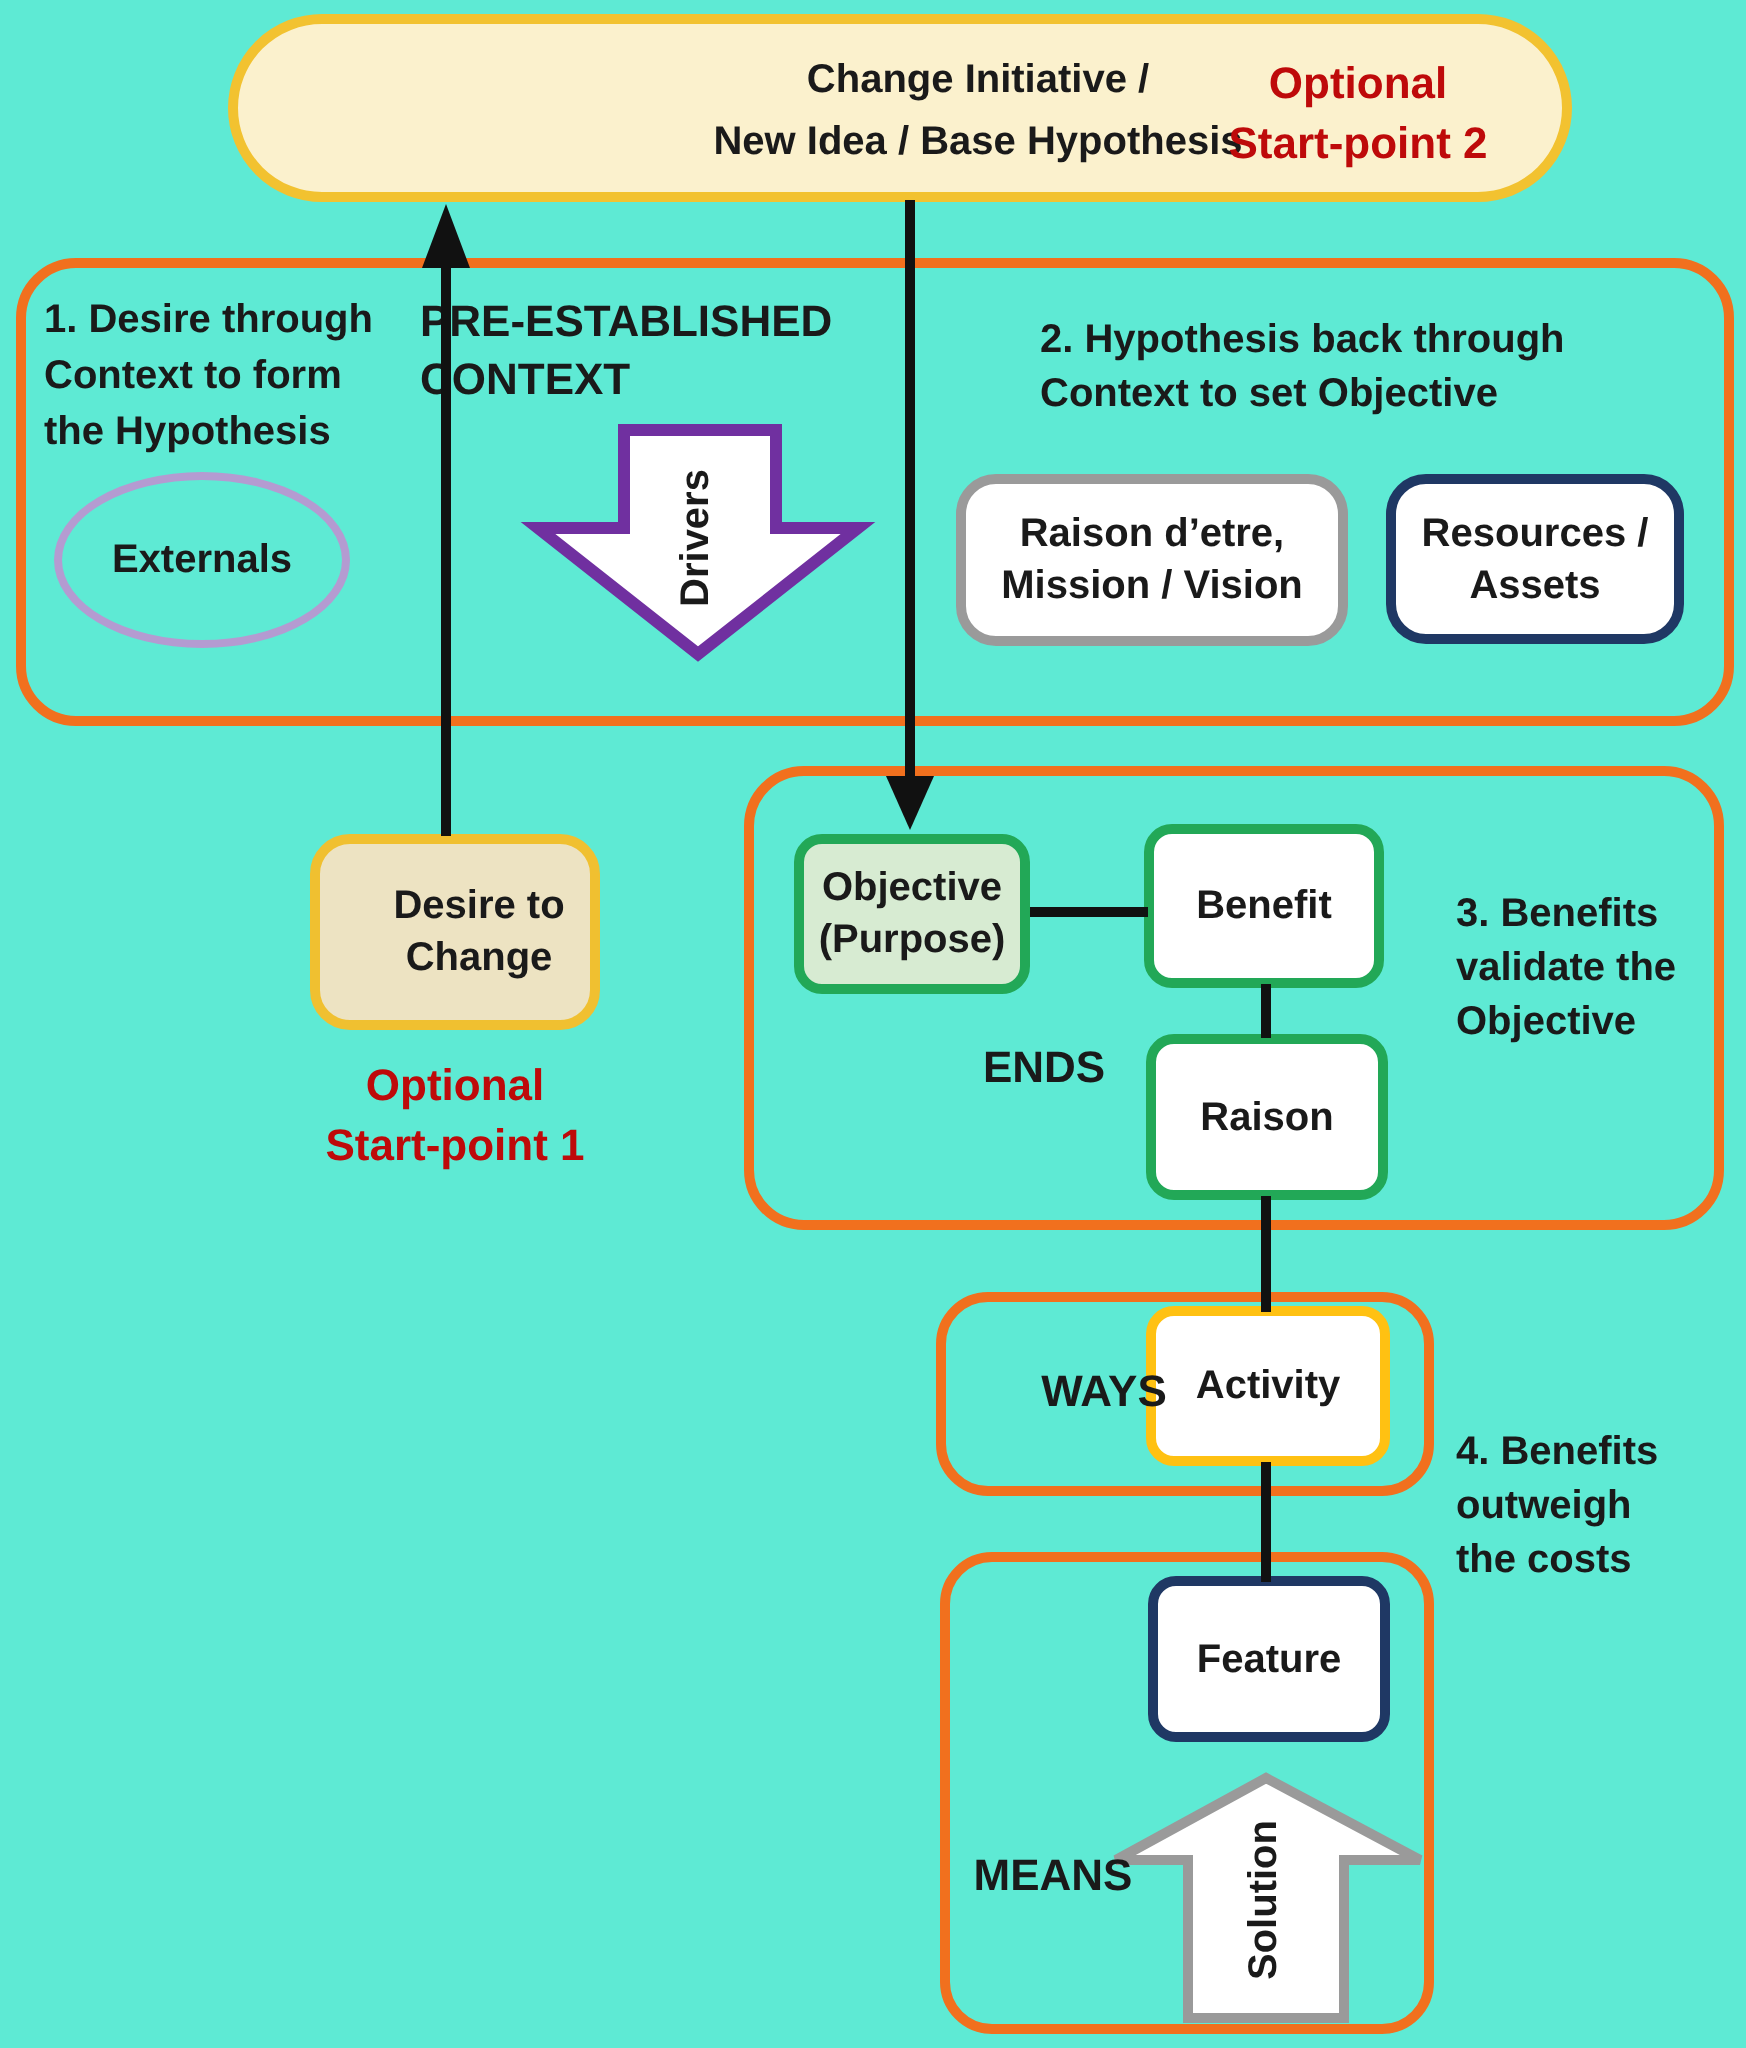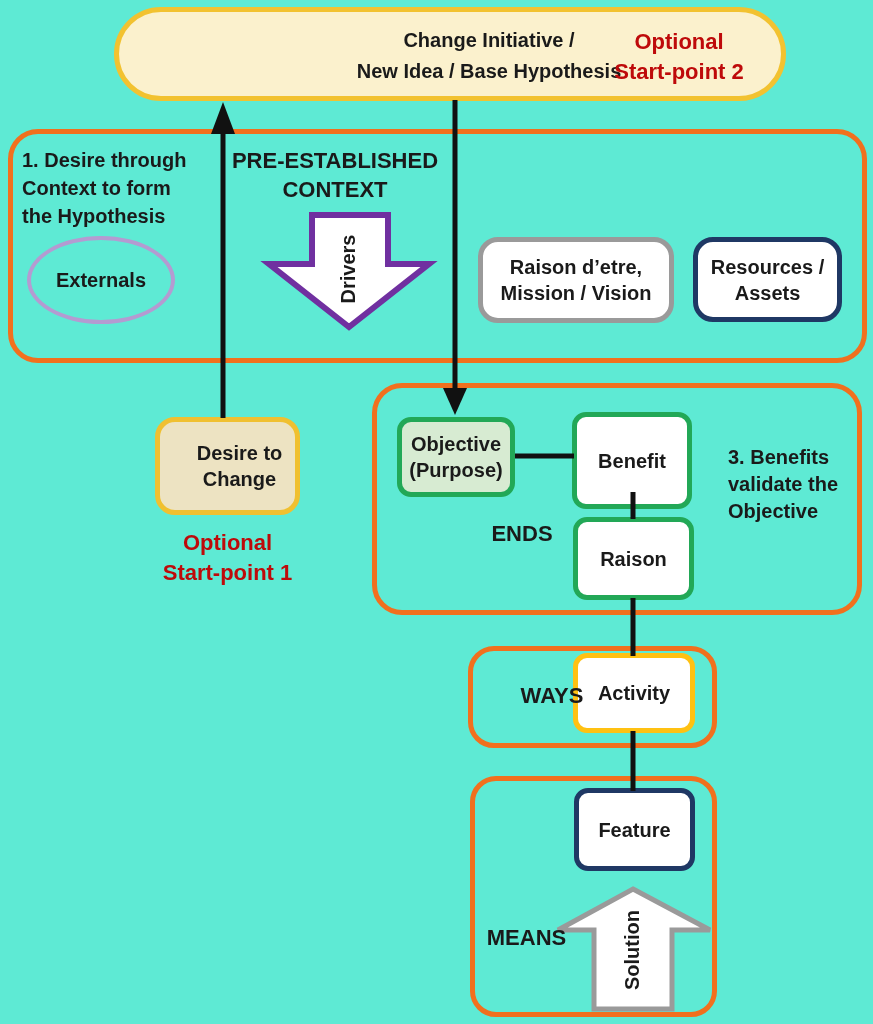--- a/index.html
+++ b/index.html
@@ -46,61 +46,66 @@
   <div class="abs frame z2" style="left:8px; top:129px; width:859px; height:234px;"></div>
 
   <div class="abs pre steptxt z3" style="left:22px; top:146px; width:210px; line-height:28px;">1. Desire through
 Context to form
 the Hypothesis</div>
 
   <div class="abs flex z3" style="left:27px; top:236px; width:148px; height:88px; border:4.5px solid var(--c-lavender); border-radius:50%; font-size:20px;">
     <span>Externals</span>
   </div>
 
-  <div class="abs pre z3" style="left:210px; top:146px; width:250px; font-size:22px; line-height:29px; text-align:center;">PRE-ESTABLISHED
+  <div class="abs pre z3" style="left:210px; top:146px; width:250px; font-size:22px; line-height:29px; text-align:left;">PRE-ESTABLISHED
 CONTEXT</div>
 
   <svg class="blockarrow" style="left:266px; top:212px;" width="166" height="118" viewBox="0 0 166 118">
     <polygon class="drivers-poly" points="46,3 122,3 122,52 163,52 83,115 3,52 46,52"></polygon>
   </svg>
   <div class="abs rot z3" style="left:294px; top:257px; width:110px; height:24px;">Drivers</div>
 
+  <div class="abs pre steptxt z3" style="left:520px; top:157px; width:310px;">2. Hypothesis back through
+Context to set Objective</div>
 
   <div class="abs flex pre node z3" style="left:693px; top:237px; width:149px; height:85px; border:5px solid var(--c-navy); border-radius:20px;">Resources /
 Assets</div>
 
   <div class="abs flex pre node z3" style="left:478px; top:237px; width:196px; height:86px; border:5px solid var(--c-gray); border-radius:20px;">Raison d’etre,
 Mission / Vision</div>
 
   <div class="abs flex pre node z3" style="left:155px; top:417px; width:145px; height:98px; border:5px solid var(--c-amber); border-radius:20px; background:var(--c-cream2);padding-left:24px;">Desire to
 Change</div>
   <div class="abs pre redtxt z3" style="left:145px; top:528px; width:165px; text-align:center;">Optional
 Start-point 1</div>
 
   <div class="abs frame z2" style="left:372px; top:383px; width:490px; height:232px;"></div>
 
   <div class="abs flex pre node z3" style="left:397px; top:417px; width:118px; height:80px; border:5px solid var(--c-green); border-radius:14px; background:var(--c-lightgreen);">Objective
 (Purpose)</div>
 
-  <div class="abs flex node z3" style="left:572px; top:412px; width:120px; height:97px; border:5px solid var(--c-green); border-radius:14px;">Benefit</div>
+  <div class="abs flex node z3" style="left:572px; top:412px; width:120px; height:82px; border:5px solid var(--c-green); border-radius:14px;">Benefit</div>
 
   <div class="abs flex node z3" style="left:573px; top:517px; width:121px; height:83px; border:5px solid var(--c-green); border-radius:14px;">Raison</div>
 
   <div class="abs biglabel z3" style="left:482px; top:522px; width:80px;">ENDS</div>
 
   <div class="abs pre steptxt z3" style="left:728px; top:444px; width:130px;">3. Benefits
 validate the
 Objective</div>
 
   <div class="abs frame z2" style="left:468px; top:646px; width:249px; height:102px; border-radius:26px;"></div>
 
   <div class="abs flex node z3" style="left:573px; top:653px; width:122px; height:80px; border:5px solid var(--c-yellow); border-radius:14px;">Activity</div>
 
   <div class="abs biglabel z3" style="left:492px; top:684px; width:80px;margin-left:20px;">WAYS</div>
 
+  <div class="abs pre steptxt z3" style="left:728px; top:713px; width:130px;">4. Benefits
+outweigh
+the costs</div>
 
   <div class="abs frame z2" style="left:470px; top:776px; width:247px; height:241px; border-radius:26px;"></div>
 
   <div class="abs flex node z3" style="left:574px; top:788px; width:121px; height:83px; border:5px solid var(--c-navy); border-radius:14px;">Feature</div>
 
   <div class="abs biglabel z3" style="left:479px; top:926px; width:95px;">MEANS</div>
 
   <svg class="blockarrow" style="left:555px; top:886px;" width="158" height="126" viewBox="0 0 158 126">
     <polygon class="solution-poly" points="78,3 155,44 117,44 117,123 39,123 39,44 3,44"></polygon>
   </svg>

